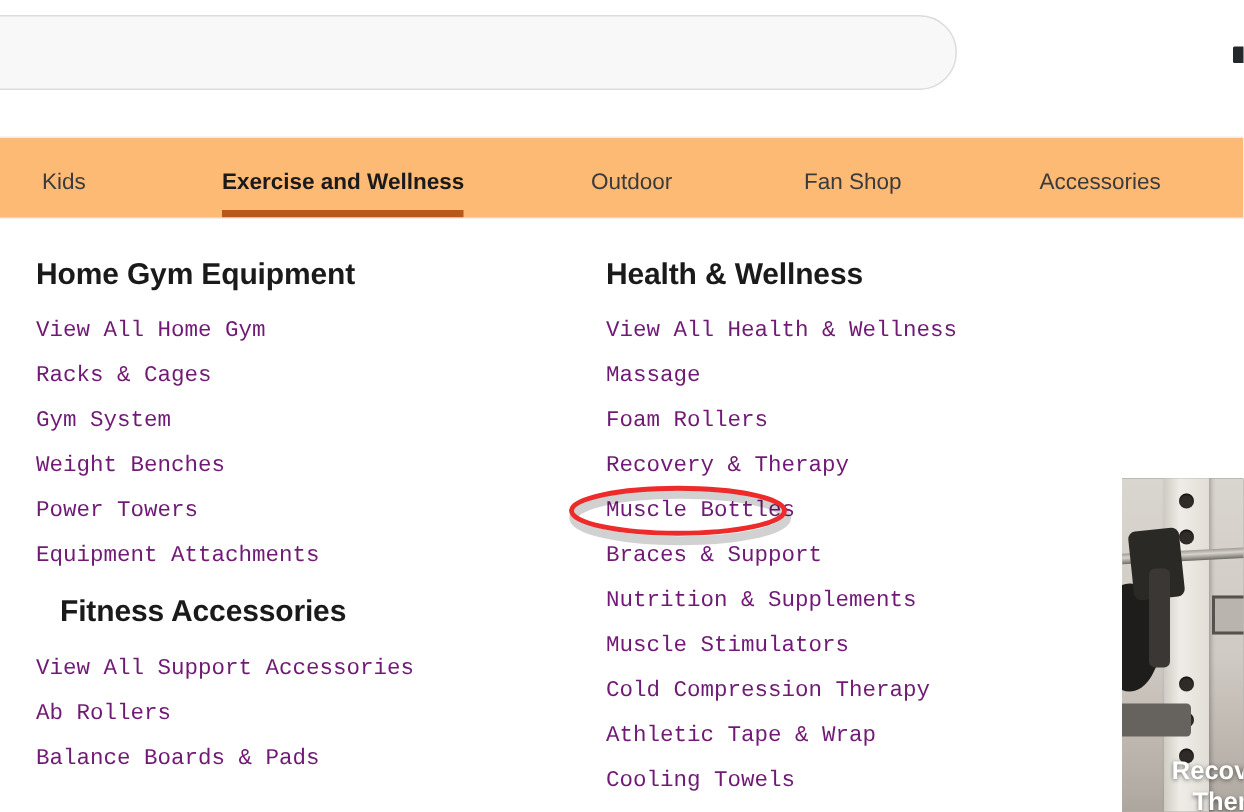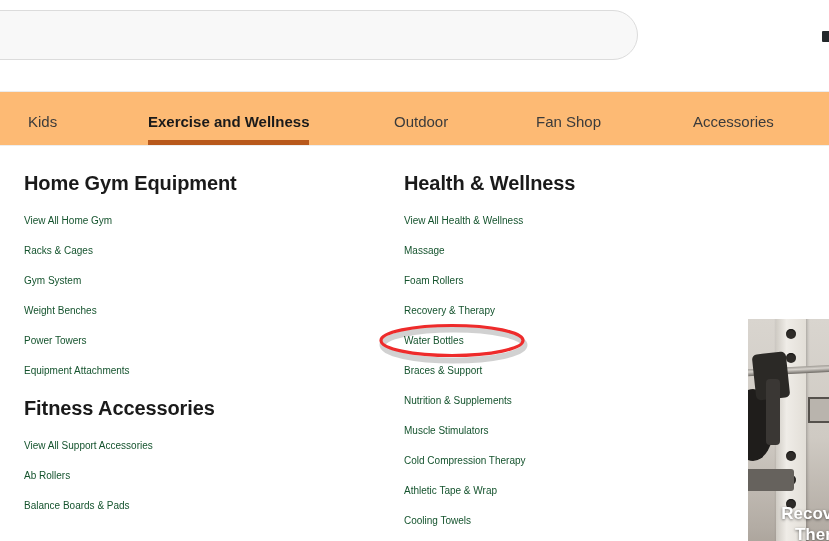--- a/index.html
+++ b/index.html
@@ -139,30 +139,31 @@
     letter-spacing: -0.1px;
     margin: 0;
     padding: 0;
   }
   .link-list {
     list-style: none;
     margin: 0;
     padding: 0;
   }
   .link-list li {
-    font-size: 10px;
-    color: #14532d;
+    font-size: 15px;
+    color: #701a75;
     line-height: 30px;
     white-space: nowrap;
     cursor: pointer;
+    font-family: Liberation Mono, monospace;
   }
 
   .group-1-title { position: absolute; left: 0; top: 26px; }
   .group-1-links { position: absolute; left: 0; top: 60px; }
-  .group-2-title { position: absolute; left: 0; top: 251px; }
+  .group-2-title { position: absolute; left: 16px; top: 251px; }
   .group-3-title { position: absolute; left: 0; top: 26px; }
   .group-3-links { position: absolute; left: 0; top: 60px; }
   .group-2-links { position: absolute; left: 0; top: 285px; }
 
   
   .promo {
     position: absolute;
     left: 748px;
     top: 173px;
     width: 160px;
@@ -332,21 +333,21 @@
       </ul>
     </div>
 
     <div class="col col-2">
       <h2 class="group-title group-3-title">Health &amp; Wellness</h2>
       <ul class="link-list group-3-links">
         <li>View All Health &amp; Wellness</li>
         <li>Massage</li>
         <li>Foam Rollers</li>
         <li>Recovery &amp; Therapy</li>
-        <li>Water Bottles</li>
+        <li>Muscle Bottles</li>
         <li>Braces &amp; Support</li>
         <li>Nutrition &amp; Supplements</li>
         <li>Muscle Stimulators</li>
         <li>Cold Compression Therapy</li>
         <li>Athletic Tape &amp; Wrap</li>
         <li>Cooling Towels</li>
       </ul>
     </div>
 
     <div class="promo">

